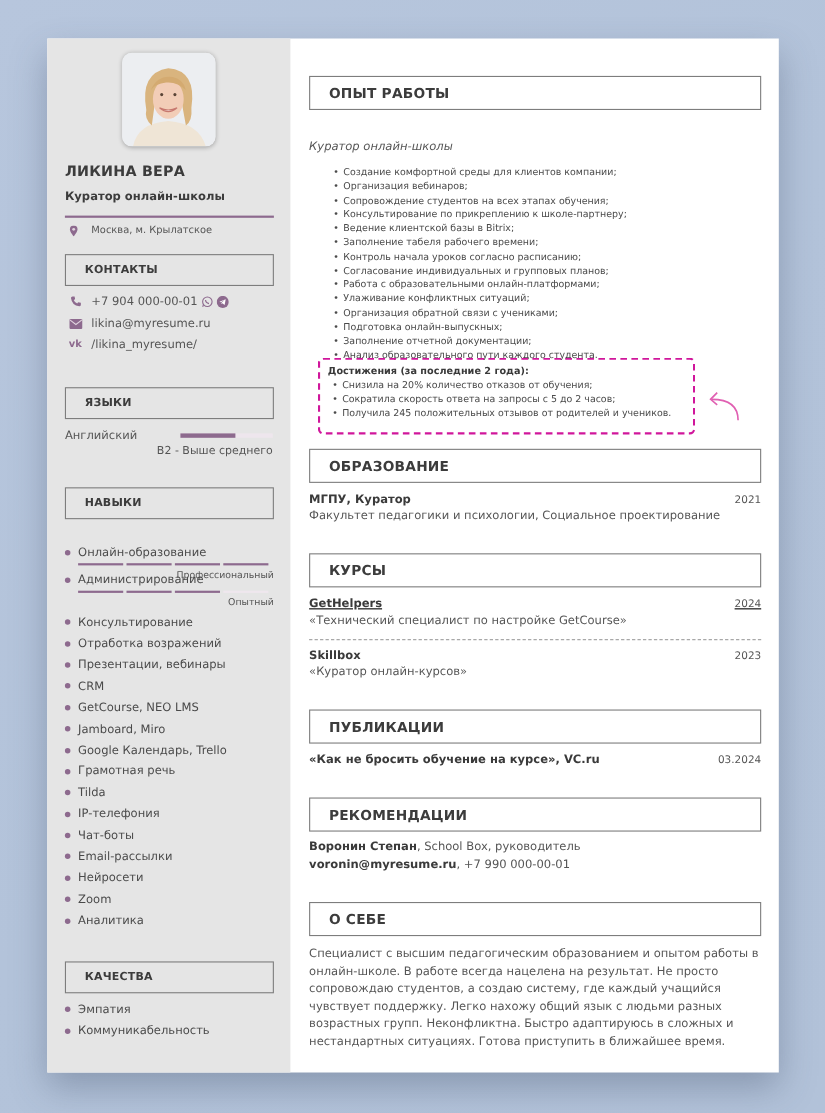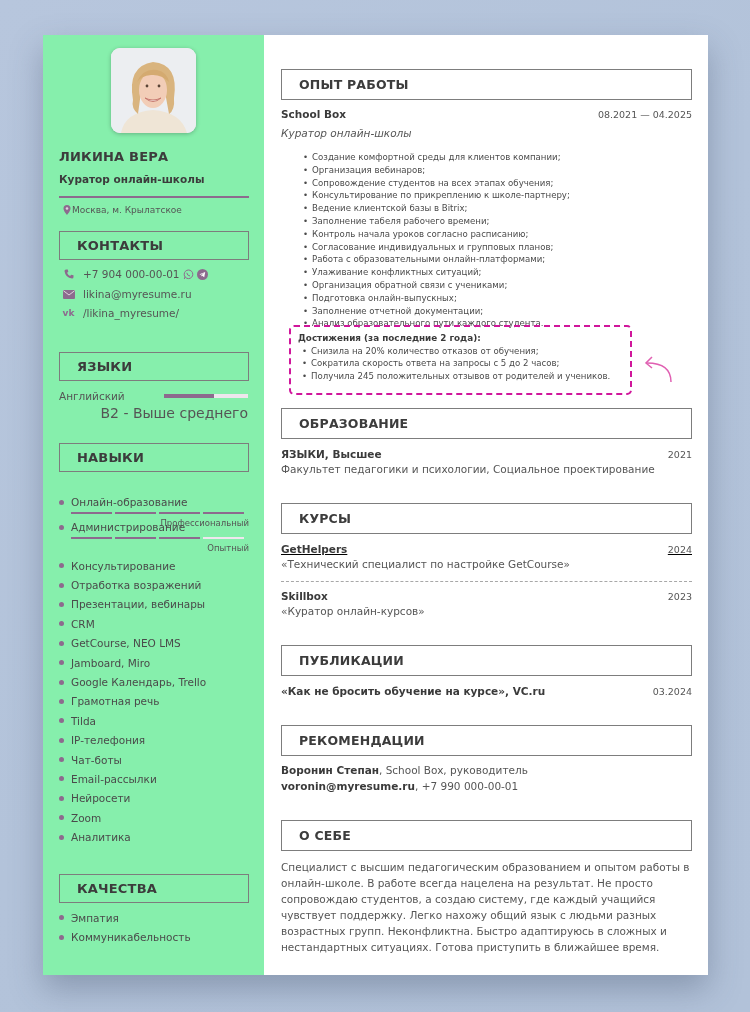--- a/index.html
+++ b/index.html
@@ -14,21 +14,21 @@
     position: absolute;
     left: 43px; top: 35px;
     width: 665px; height: 940px;
     background: #ffffff;
     box-shadow: 0 14px 30px rgba(60, 75, 100, 0.35);
   }
   .sidebar {
     position: absolute;
     left: 0; top: 0;
     width: 221px; height: 940px;
-    background: #86efac;
+    background: #e5e5e5;
   }
   .main {
     position: absolute;
     left: 221px; top: 16px;
     width: 444px; height: 940px;
   }
 
   
   .photo {
     position: absolute;
@@ -47,46 +47,46 @@
   .role {
     position: absolute; left: 16px; top: 138px;
     font-size: 10.5px; font-weight: bold; color: #3c3c3c;
   }
   .role-line {
     position: absolute; left: 16px; top: 161px; width: 190px; height: 2px;
     background: #8d6a8e;
   }
   .location {
     position: absolute; left: 20px; top: 170px;
-    display: flex; align-items: center; gap: 1px;
+    display: flex; align-items: center; gap: 12px;
     font-size: 9px; color: #555;
   }
   .pin-icon { width: 8px; height: 10px; display: inline-block; }
 
   .side-heading {
     position: absolute; left: 16px; width: 190px; height: 29px;
     border: 1px solid #7d7d7d;
     padding-left: 17px;
     display: flex; align-items: center;
-    font-size: 13px; font-weight: bold; color: #3c3c3c; letter-spacing: 0.2px;
+    font-size: 10px; font-weight: bold; color: #3c3c3c; letter-spacing: 0.2px;
   }
   .contact-row {
     position: absolute; left: 19px;
     display: flex; align-items: center; gap: 8px;
     font-size: 10.5px; color: #555;
   }
   .contact-row .ico { width: 13px; height: 11px; display: inline-flex; align-items: center; justify-content: center; }
   .contact-row .ico svg { display: block; }
 
   .lang-name { position: absolute; left: 16px; top: 355px; font-size: 10.5px; color: #555; }
   .lang-bar {
     position: absolute; left: 121px; top: 359px; width: 84px; height: 4px; background: #eee6ed;
   }
   .lang-bar-fill { height: 100%; background: #8d6a8e; }
-  .lang-level { position: absolute; right: 16px; top: 370px; font-size: 14px; color: #555; }
+  .lang-level { position: absolute; right: 16px; top: 370px; font-size: 10px; color: #555; }
 
   .skill-list { position: absolute; left: 16px; list-style: none; }
   .skill-item {
     display: flex; align-items: center; gap: 7px;
     font-size: 10.5px; color: #4a4a4a; height: 19.4px;
   }
   .dot { width: 5px; height: 5px; border-radius: 50%; background: #8d6a8e; flex: none; }
   .level-skill { position: absolute; left: 16px; width: 190px; }
   .level-skill .skill-item { height: 16px; }
   .segments { display: flex; gap: 3px; margin-left: 12px; margin-top: 2px; }
@@ -307,24 +307,20 @@
       <li class="skill-item">
           <span class="dot"></span>
           <span>Коммуникабельность</span>
         </li>
     </ul>
   </div>
 
   <div class="main">
 
     <div class="main-heading" style="top:18px;">ОПЫТ РАБОТЫ</div>
-    <div class="row-title" style="top:57px;">
-      <span class="bold-title">School Box</span>
-      <span class="date">08.2021 — 04.2025</span>
-    </div>
     <div class="italic-role">Куратор онлайн-школы</div>
     <ul class="duties">
       <li>Создание комфортной среды для клиентов компании;</li>
       <li>Организация вебинаров;</li>
       <li>Сопровождение студентов на всех этапах обучения;</li>
       <li>Консультирование по прикреплению к школе-партнеру;</li>
       <li>Ведение клиентской базы в Bitrix;</li>
       <li>Заполнение табеля рабочего времени;</li>
       <li>Контроль начала уроков согласно расписанию;</li>
       <li>Согласование индивидуальных и групповых планов;</li>
@@ -343,21 +339,21 @@
         <li>Получила 245 положительных отзывов от родителей и учеников.</li>
       </ul>
     </div>
     <svg class="arrow" viewBox="0 0 36 30">
       <path d="M30 29 Q30 10 6 10" fill="none" stroke="#e060b2" stroke-width="1.5"></path>
       <path d="M11 4 L5 10 L11 15" fill="none" stroke="#e060b2" stroke-width="1.5"></path>
     </svg>
 
     <div class="main-heading" style="top:357px;">ОБРАЗОВАНИЕ</div>
     <div class="row-title" style="top:397px;">
-      <span class="bold-title">ЯЗЫКИ, Высшее</span>
+      <span class="bold-title">МГПУ, Куратор</span>
       <span class="date">2021</span>
     </div>
     <div class="sub-text" style="top:412px;">Факультет педагогики и психологии, Социальное проектирование</div>
 
     <div class="main-heading" style="top:452px;">КУРСЫ</div>
     <div class="row-title" style="top:492px;text-decoration:underline;">
       <span class="bold-title">GetHelpers</span>
       <span class="date">2024</span>
     </div>
     <div class="sub-text" style="top:507px;">«Технический специалист по настройке GetCourse»</div>

